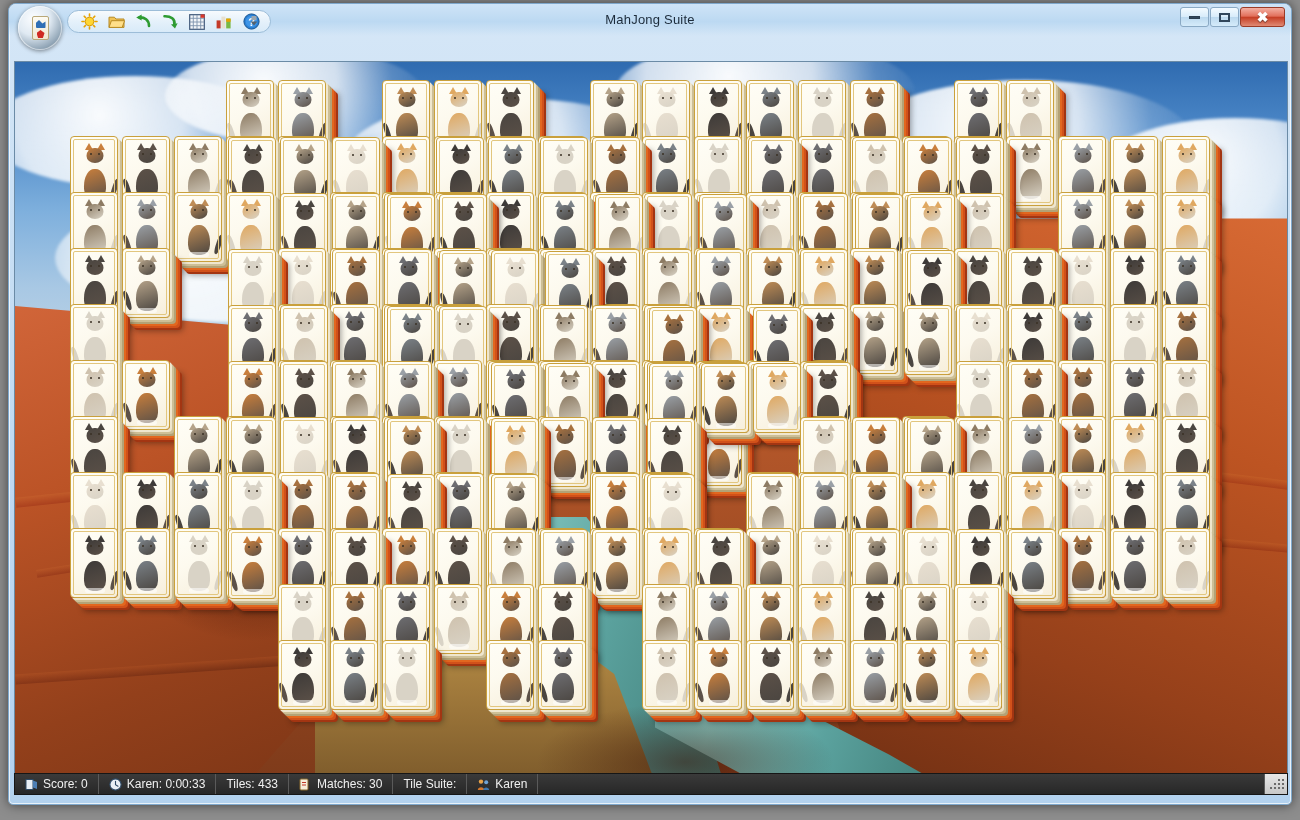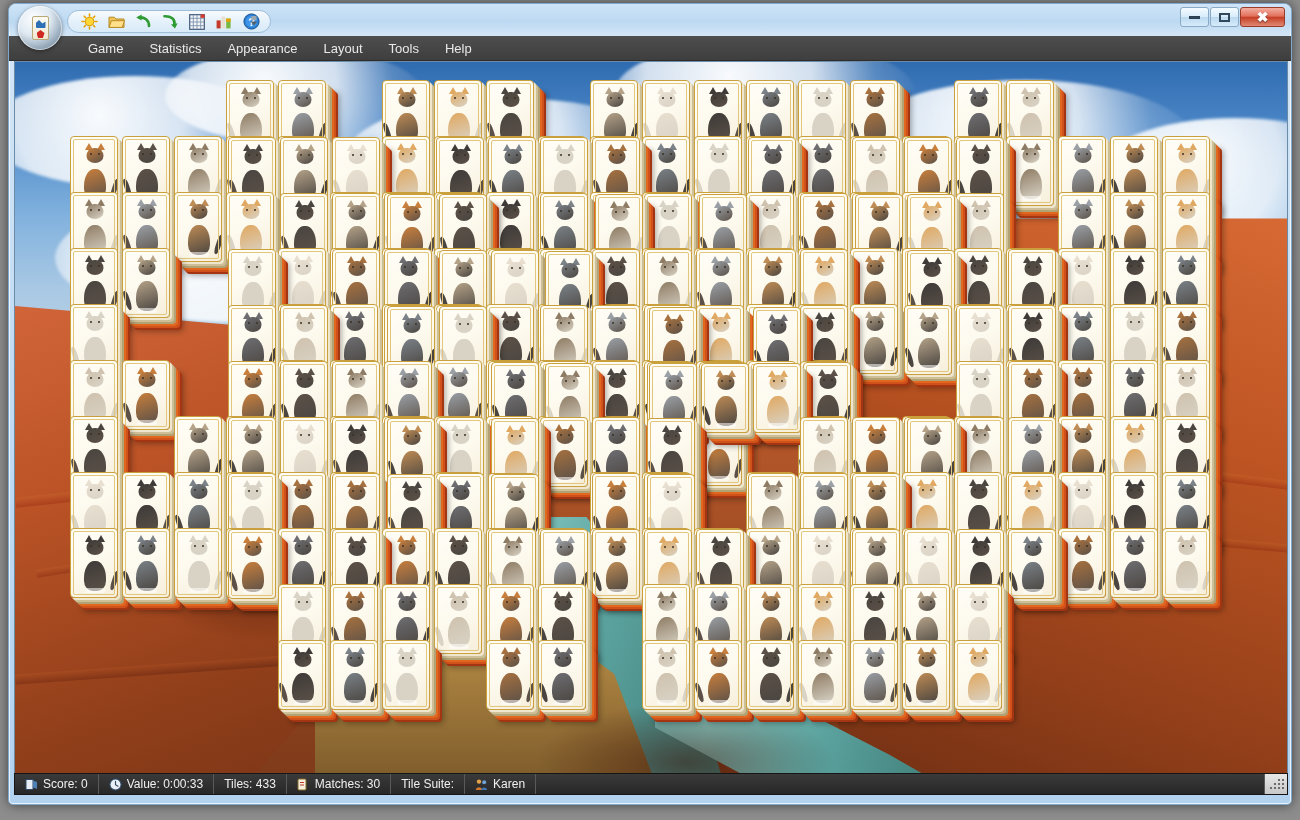--- a/index.html
+++ b/index.html
@@ -281,20 +281,21 @@
   #sb-grip i {
     position:absolute; width:2px; height:2px; background:#6b6b6b;
   }
 </style>
 </head>
 <body>
 
 <div id="app-window">
 
   <div id="titlebar">
+    <div id="window-title">MahJong Suite</div>
 
     <div id="win-controls">
       <div class="wbtn">
         <span class="glyph-min"></span>
       </div>
       <div class="wbtn">
         <span class="glyph-max"></span>
       </div>
       <div class="wbtn close">
         <span class="glyph-x">✖</span>
@@ -381,28 +382,20 @@
     </div>
   </div>
 
   <div id="qat-chevron">
     <svg width="12" height="12" viewBox="0 0 12 12">
       <rect x="3.4" y="1" width="5.2" height="4.2" rx="1" fill="#9aa6b0"></rect>
       <path d="M2.6 6.6 L9.4 6.6 L6 10.6 Z" fill="#55626d"></path>
     </svg>
   </div>
 
-  <div id="menubar">
-    <div class="menu-item">Game</div>
-    <div class="menu-item">Statistics</div>
-    <div class="menu-item">Appearance</div>
-    <div class="menu-item">Layout</div>
-    <div class="menu-item">Tools</div>
-    <div class="menu-item">Help</div>
-  </div>
 
   <div id="board-frame">
 
     <div id="board-bg">
       <div class="sky"></div>
 
       <div class="cloud" style="left:-30px; top:14px;  width:300px; height:112px;"></div>
       <div class="cloud" style="left:150px; top:-14px; width:260px; height:96px;"></div>
       <div class="cloud" style="left:330px; top:36px;  width:330px; height:120px;"></div>
       <div class="cloud" style="left:600px; top:-22px; width:300px; height:104px;"></div>
@@ -4101,21 +4094,21 @@
         <path d="M8 2.5 L12 4 L12 11 L8 9.6 Z" fill="#4d7fb5"></path>
       </svg>
       <span>Score: 0</span>
     </div>
 
     <div class="sb-cell">
       <svg class="sb-ico" viewBox="0 0 13 13">
         <circle cx="6.5" cy="6.5" r="5.6" fill="#e9eff5" stroke="#2f4a66" stroke-width="1.1"></circle>
         <path d="M6.5 3.2 L6.5 6.8 L9 8.2" fill="none" stroke="#2f4a66" stroke-width="1.1" stroke-linecap="round"></path>
       </svg>
-      <span>Value: 0:00:33</span>
+      <span>Karen: 0:00:33</span>
     </div>
 
     <div class="sb-cell">
       <span>Tiles: 433</span>
     </div>
 
     <div class="sb-cell">
       <svg class="sb-ico" viewBox="0 0 13 13">
         <rect x="1" y="1" width="8" height="11" rx="1" fill="#f6efdc" stroke="#8a6a2e" stroke-width="1"></rect>
         <path d="M3 4.5 L7 4.5 M3 7 L7 7" stroke="#c0392b" stroke-width="1.2"></path>

